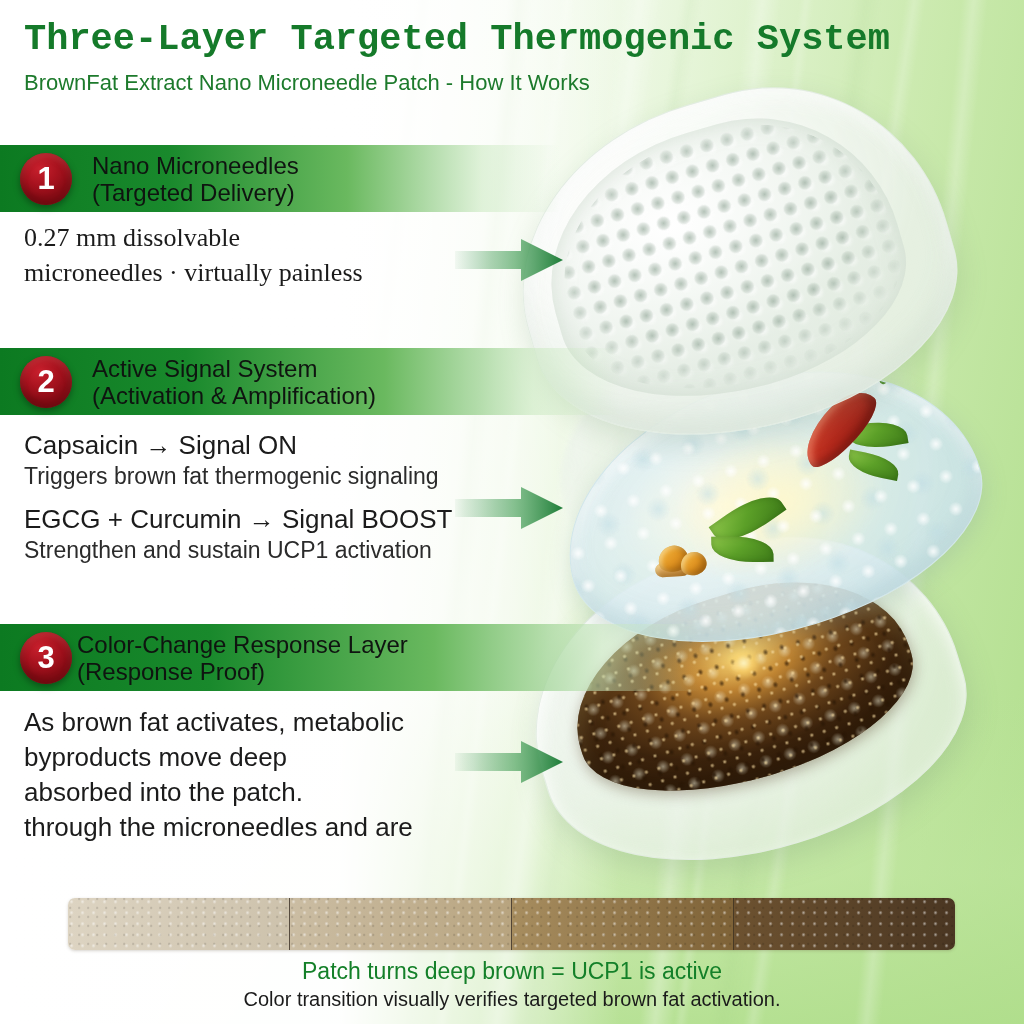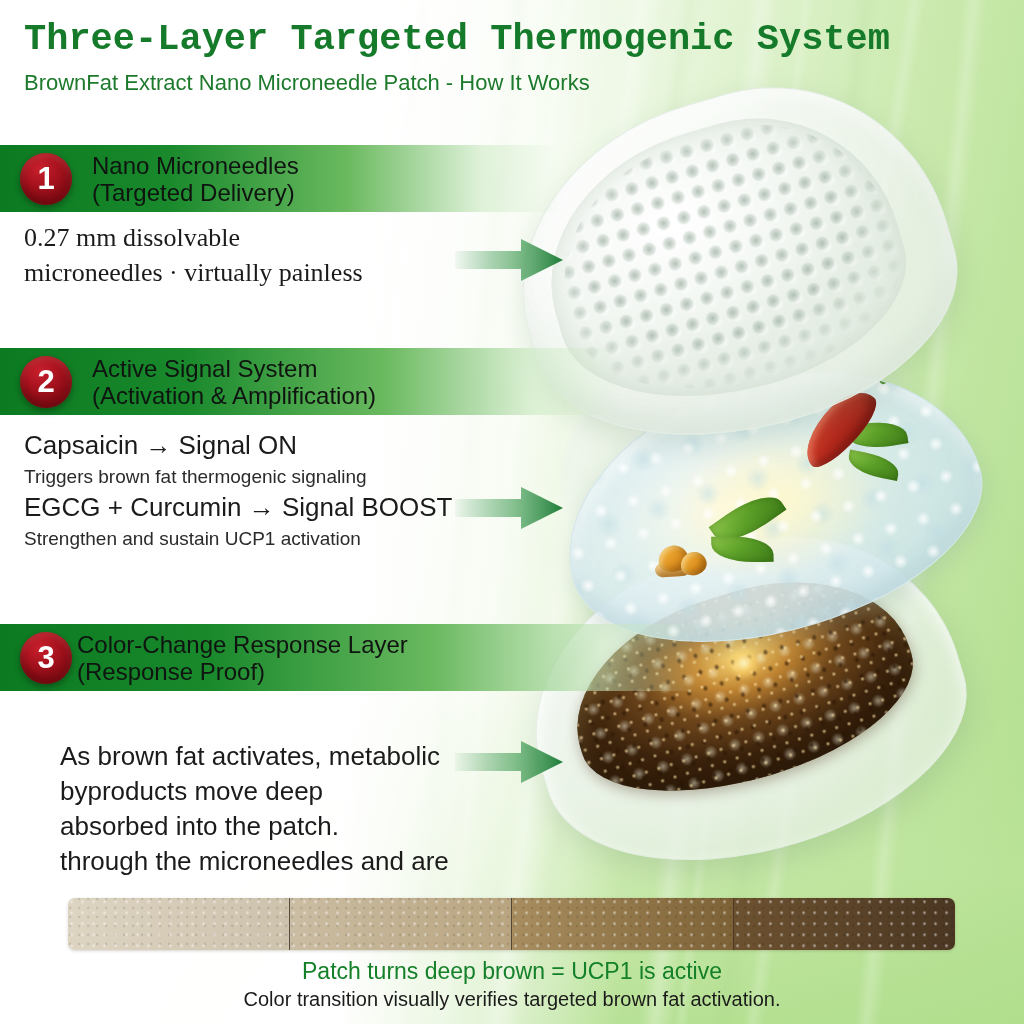--- a/index.html
+++ b/index.html
@@ -184,21 +184,21 @@
     box-shadow:0 3px 7px rgba(0,0,0,.35), inset 0 -4px 8px rgba(90,6,10,.8), inset 0 3px 7px rgba(255,120,120,.35);
     color:#fff;font-size:31px;font-weight:bold;line-height:52px;text-align:center;
   }
   .band-titles{margin-left:20px;color:#0f1410;}
   .band-titles .t1{font-size:24px;line-height:27px;white-space:nowrap;}
   .band-titles .t2{font-size:24px;line-height:27px;white-space:nowrap;}
 
   
   .body-text{position:absolute;left:24px;color:#1b1b1b;}
   .body-text .big{font-size:26px;line-height:35px;white-space:nowrap;}
-  .body-text .small{font-size:19px;line-height:27px;white-space:nowrap;color:#2b2b2b;}
+  .body-text .small{font-size:23px;line-height:27px;white-space:nowrap;color:#2b2b2b;}
 
   
   .arrow{position:absolute;width:108px;height:44px;}
   .arrow svg{display:block;width:108px;height:44px;}
 
   
   .strip{
     position:absolute;left:68px;top:898px;width:887px;height:52px;
     border-radius:7px;overflow:hidden;display:flex;
     box-shadow:0 1px 3px rgba(90,80,60,.25);
@@ -305,21 +305,21 @@
   <div class="band" style="top:348px;width:620px;">
     <div class="badge">2</div>
     <div class="band-titles">
       <div class="t1">Active Signal System</div>
       <div class="t2">(Activation &amp; Amplification)</div>
     </div>
   </div>
   <div class="body-text" style="top:428px;">
     <div class="big">Capsaicin → Signal ON</div>
     <div class="small">Triggers brown fat thermogenic signaling</div>
-    <div class="big" style="margin-top:0;">EGCG + Curcumin → Signal BOOST</div>
+    <div class="big" style="margin-top:12px;">EGCG + Curcumin → Signal BOOST</div>
     <div class="small">Strengthen and sustain UCP1 activation</div>
   </div>
   <div class="arrow" style="left:455px;top:486px;">
     <svg viewBox="0 0 108 44">
         <defs>
           <linearGradient id="ag2" x1="0" y1="0" x2="1" y2="0">
       <stop offset="0%" stop-color="#2f8f47" stop-opacity="0.05"></stop>
       <stop offset="55%" stop-color="#48a05a" stop-opacity="0.65"></stop>
       <stop offset="100%" stop-color="#1f7d39" stop-opacity="1"></stop>
           </linearGradient>
@@ -328,21 +328,21 @@
       </svg>
   </div>
 
   <div class="band" style="top:624px;width:700px;">
     <div class="badge">3</div>
     <div class="band-titles" style="margin-left:5px;">
       <div class="t1">Color-Change Response Layer</div>
       <div class="t2">(Response Proof)</div>
     </div>
   </div>
-  <div class="body-text" style="top:739px;margin-left:36px;">
+  <div class="body-text" style="top:705px;">
     <div class="big">As brown fat activates, metabolic</div>
     <div class="big">byproducts move deep</div>
     <div class="big">absorbed into the patch.</div>
     <div class="big">through the microneedles and are</div>
   </div>
   <div class="arrow" style="left:455px;top:740px;">
     <svg viewBox="0 0 108 44">
         <defs>
           <linearGradient id="ag3" x1="0" y1="0" x2="1" y2="0">
       <stop offset="0%" stop-color="#2f8f47" stop-opacity="0.05"></stop>

